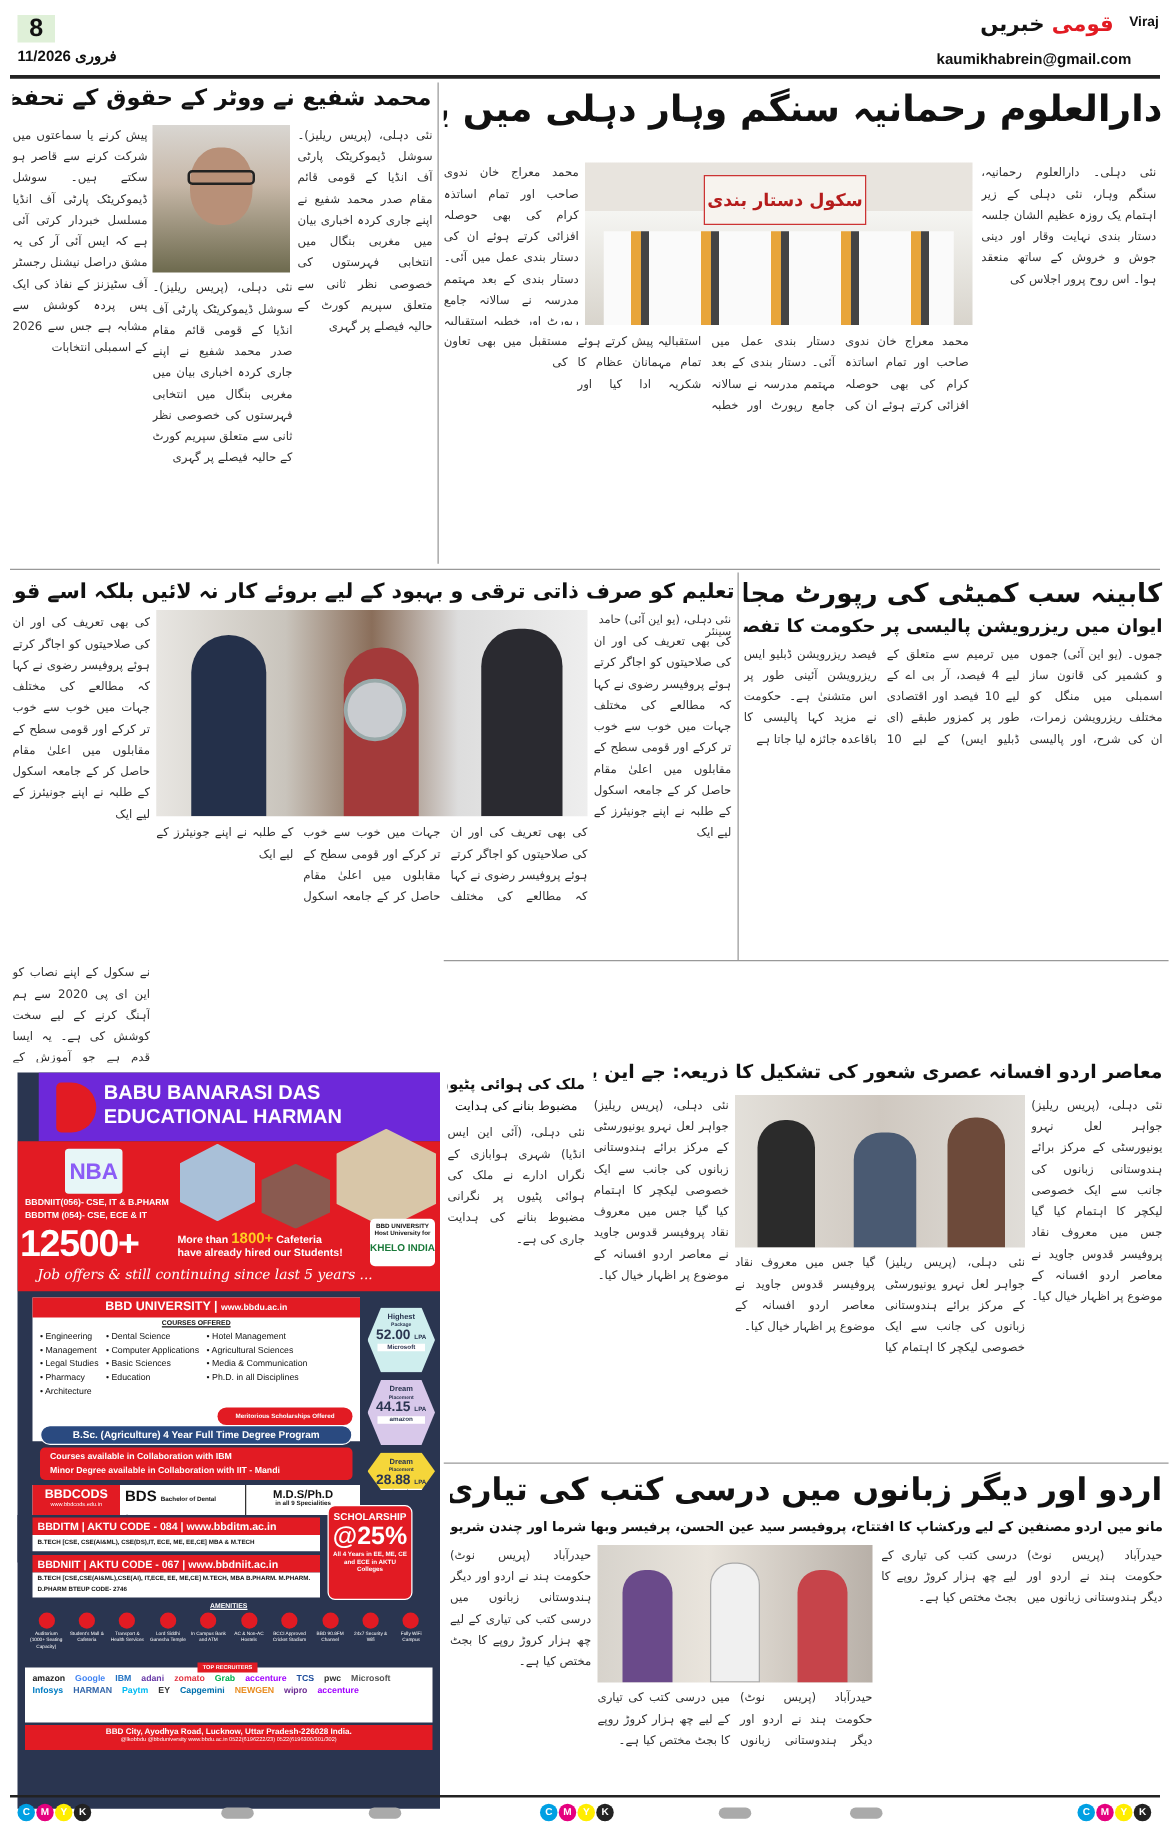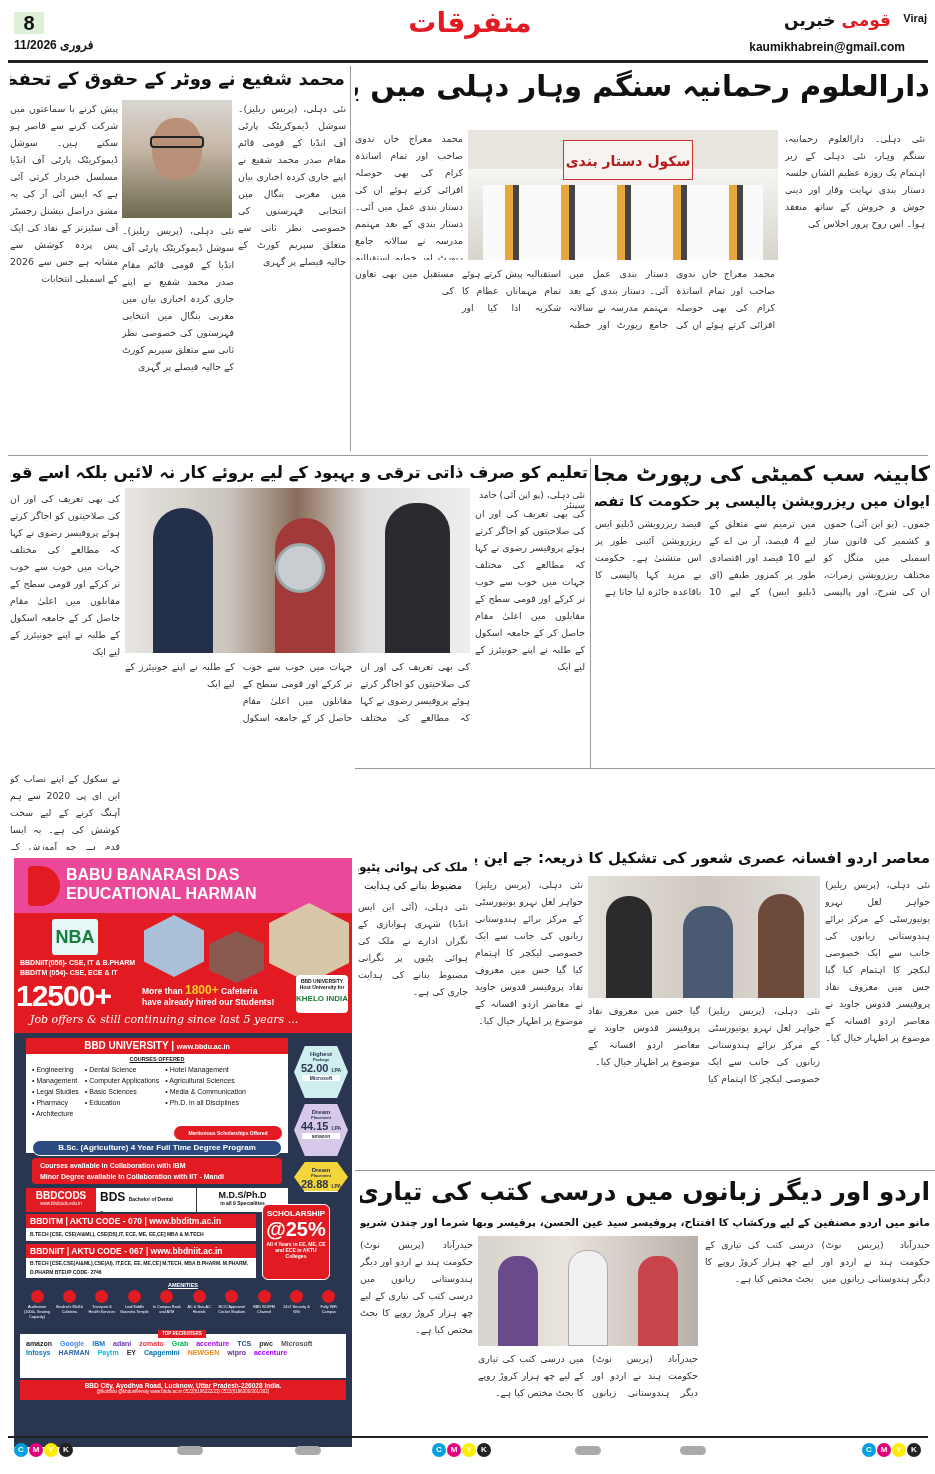--- a/index.html
+++ b/index.html
@@ -25,21 +25,20 @@
   .cmyk{display:flex;gap:1px}
   .cmyk span{width:14px;height:14px;border-radius:50%;display:inline-block;font:bold 8px "Liberation Sans",sans-serif;color:#fff;text-align:center;line-height:14px}
   .reg{width:26px;height:9px;border-radius:5px;background:#aaa}
 </style>
 </head>
 <body>
 
 <div class="abs masthead">
   <div class="abs page-no">8</div>
   <div class="abs date">11/فروری 2026</div>
-  <div class="abs section">متفرقات</div>
   <div class="abs brand">
     <span class="r">قومی</span>
     <span>خبریں</span>
   </div>
   <div class="abs viraj">Viraj</div>
   <div class="abs email">kaumikhabrein@gmail.com</div>
 </div>
 <div class="abs rule" style="top:60px"></div>
 
 <div class="abs headline" style="left:355px;top:66px;width:575px;font-size:29px;line-height:40px;text-align:right">دارالعلوم رحمانیہ سنگم وہار دہلی میں یک روزہ عظیم الشان جلسہ دستار بندی منعقد</div>
@@ -106,27 +105,27 @@
 <div class="abs photo" style="left:478px;top:1236px;width:220px;height:110px;background:linear-gradient(90deg,#d7d3cc 0%,#e9e4dc 40%,#b8b0a8 100%)">
   <div class="abs" style="left:20px;top:20px;width:40px;height:90px;background:#6a4a8a;border-radius:18px 18px 0 0"></div>
   <div class="abs" style="left:90px;top:14px;width:40px;height:96px;background:#f0f0f0;border:1px solid #aaa;border-radius:18px 18px 0 0"></div>
   <div class="abs" style="left:160px;top:20px;width:40px;height:90px;background:#c6444a;border-radius:18px 18px 0 0"></div>
 </div>
 <div class="abs col-text" style="left:705px;top:1236px;width:225px;height:190px;column-count:2;column-gap:8px">حیدرآباد (پریس نوٹ) حکومت ہند نے اردو اور دیگر ہندوستانی زبانوں میں درسی کتب کی تیاری کے لیے چھ ہزار کروڑ روپے کا بجٹ مختص کیا ہے۔</div>
 <div class="abs col-text" style="left:360px;top:1236px;width:113px;height:190px">حیدرآباد (پریس نوٹ) حکومت ہند نے اردو اور دیگر ہندوستانی زبانوں میں درسی کتب کی تیاری کے لیے چھ ہزار کروڑ روپے کا بجٹ مختص کیا ہے۔</div>
 <div class="abs col-text" style="left:478px;top:1350px;width:220px;height:76px;column-count:2;column-gap:8px">حیدرآباد (پریس نوٹ) حکومت ہند نے اردو اور دیگر ہندوستانی زبانوں میں درسی کتب کی تیاری کے لیے چھ ہزار کروڑ روپے کا بجٹ مختص کیا ہے۔</div>
 
 <div class="abs ad">
-  <div class="abs" style="left:0;top:0;width:338px;height:55px;background:#ec4899">
+  <div class="abs" style="left:17px;top:0;width:338px;height:55px;background:#6d28d9">
     <div class="abs" style="left:14px;top:8px;width:32px;height:40px;background:#e21b23;border-radius:4px 20px 20px 4px"></div>
     <div class="abs" style="left:52px;top:8px;color:#fff;font:bold 16px 'Liberation Sans',sans-serif">BABU BANARASI DAS</div>
     <div class="abs" style="left:52px;top:27px;color:#fff;font:bold 16px 'Liberation Sans',sans-serif">EDUCATIONAL HARMAN</div>
   </div>
   <div class="abs ad-red" style="left:0;top:55px;width:338px;height:120px">
-    <div class="abs" style="left:38px;top:6px;width:46px;height:36px;background:#e7f6f7;color:#15803d;font:bold 18px 'Liberation Sans',sans-serif;text-align:center;line-height:36px;border-radius:3px">NBA</div>
+    <div class="abs" style="left:38px;top:6px;width:46px;height:36px;background:#e7f6f7;color:#8b5cf6;font:bold 18px 'Liberation Sans',sans-serif;text-align:center;line-height:36px;border-radius:3px">NBA</div>
     <div class="abs" style="left:6px;top:46px;font:bold 7px 'Liberation Sans',sans-serif">BBDNIIT(056)- CSE, IT &amp; B.PHARM</div>
     <div class="abs" style="left:6px;top:56px;font:bold 7px 'Liberation Sans',sans-serif">BBDITM (054)- CSE, ECE &amp; IT</div>
     <div class="abs" style="left:130px;top:2px;width:60px;height:62px;background:#a9c0d8;clip-path:polygon(50% 0,100% 25%,100% 75%,50% 100%,0 75%,0 25%)"></div>
     <div class="abs" style="left:195px;top:18px;width:55px;height:52px;background:#8a5a50;clip-path:polygon(50% 0,100% 25%,100% 75%,50% 100%,0 75%,0 25%)"></div>
     <div class="abs" style="left:255px;top:-10px;width:80px;height:80px;background:#d8c6a8;clip-path:polygon(50% 0,100% 25%,100% 75%,50% 100%,0 75%,0 25%)"></div>
     <div class="abs" style="left:2px;top:66px;font:bold 30px 'Liberation Sans',sans-serif;letter-spacing:-1px">12500+</div>
     <div class="abs" style="left:128px;top:70px;font:bold 8.5px 'Liberation Sans',sans-serif">
       <span>More than</span>
       <span style="color:#ffcc22;font-size:12px">1800+</span>
       <span>Cafeteria</span>
@@ -206,21 +205,21 @@
       <span style="font-size:5px">Bachelor of Dental Surgery</span>
     </div>
     <div style="flex:1;text-align:center;font:bold 9px 'Liberation Sans',sans-serif;padding-top:2px;border-left:1px solid #333">
       <div>M.D.S/Ph.D</div>
       <div style="font-size:5px">in all 9 Specialities</div>
     </div>
   </div>
 </div>
 
 <div class="abs" style="left:14px;top:1212px;width:338px;height:235px;background:#2a3550">
-  <div class="abs ad-red" style="left:12px;top:2px;width:230px;height:14px;font:bold 8.5px 'Liberation Sans',sans-serif;line-height:14px;padding-left:4px">BBDITM | AKTU CODE - 070 | www.bbditm.ac.in</div>
+  <div class="abs ad-red" style="left:12px;top:2px;width:230px;height:14px;font:bold 8.5px 'Liberation Sans',sans-serif;line-height:14px;padding-left:4px">BBDITM | AKTU CODE - 084 | www.bbditm.ac.in</div>
   <div class="abs ad-white" style="left:12px;top:16px;width:230px;height:13px;font:bold 5px 'Liberation Sans',sans-serif;line-height:13px;padding-left:4px">B.TECH [CSE, CSE(AI&amp;ML), CSE(DS),IT, ECE, ME, EE,CE] MBA &amp; M.TECH</div>
   <div class="abs ad-red" style="left:12px;top:32px;width:230px;height:14px;font:bold 8.5px 'Liberation Sans',sans-serif;line-height:14px;padding-left:4px">BBDNIIT | AKTU CODE - 067 | www.bbdniit.ac.in</div>
   <div class="abs ad-white" style="left:12px;top:46px;width:230px;height:20px;font:bold 5px 'Liberation Sans',sans-serif;line-height:9px;padding:1px 4px">B.TECH [CSE,CSE(AI&amp;ML),CSE(AI), IT,ECE, EE, ME,CE] M.TECH, MBA B.PHARM. M.PHARM. D.PHARM BTEUP CODE- 2746</div>
   <div class="abs ad-red" style="left:248px;top:-8px;width:68px;height:76px;border:1px solid #fff;border-radius:6px;text-align:center;padding-top:4px">
     <div style="font:bold 8px 'Liberation Sans',sans-serif">SCHOLARSHIP</div>
     <div style="font:bold 20px 'Liberation Sans',sans-serif">@25%</div>
     <div style="font:bold 5px 'Liberation Sans',sans-serif;padding:0 3px">All 4 Years in EE, ME, CE and ECE in AKTU Colleges</div>
   </div>
   <div class="abs" style="left:0;top:70px;width:338px;text-align:center;color:#fff;font:bold 5.5px 'Liberation Sans',sans-serif;text-decoration:underline">AMENITIES</div>
   <div id="amenities" class="abs" style="left:8px;top:78px;width:322px;display:flex;justify-content:space-between">

